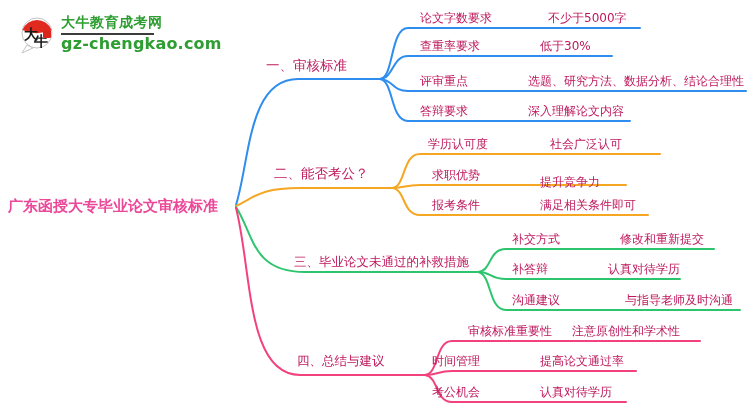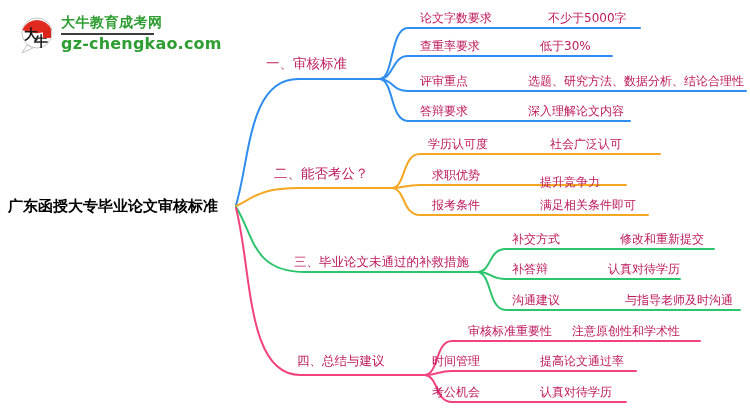--- a/index.html
+++ b/index.html
@@ -2,21 +2,21 @@
 <html><head>
 <meta charset="utf-8">
 <style>
   html,body{margin:0;padding:0;background:#fff;}
   #canvas{
     position:relative;width:750px;height:410px;background:#ffffff;
     overflow:hidden;font-family:"DejaVu Sans","Liberation Sans",sans-serif;
   }
   #connectors{position:absolute;left:0;top:0;z-index:1;}
   .txt{position:absolute;z-index:2;white-space:nowrap;color:#be185d;line-height:16px;}
-  .root-label{font-size:15px;font-weight:600;color:#000000;line-height:18px;}
+  .root-label{font-size:15px;font-weight:600;color:#ec4899;line-height:18px;}
   .branch-label{font-size:13.5px;}
   .branch-label.sm{font-size:12.5px;}
   .leaf{font-size:12px;}
   
   .logo{position:absolute;left:18px;top:14px;display:flex;align-items:flex-start;z-index:3;}
   .logo-text{margin-left:5px;}
   .site-name{font-size:14px;font-weight:bold;color:#2f9e32;letter-spacing:0.5px;line-height:17px;}
   .name-underline{height:2px;background:#3c3c3c;width:93px;margin:2px 0 2px 0;}
   .site-url{font-size:16px;font-weight:bold;color:#2f9e32;line-height:14px;letter-spacing:0.2px;}
 </style>
@@ -64,21 +64,21 @@
     </svg>
     <div class="logo-text">
       <div class="site-name">大牛教育成考网</div>
       <div class="name-underline"></div>
       <div class="site-url">gz-chengkao.com</div>
     </div>
   </div>
 
   <div class="txt root-label" style="left:8px;top:197px;">广东函授大专毕业论文审核标准</div>
 
-  <div class="txt branch-label" style="left:266px;top:57px;font-family:Liberation Mono, monospace;">一、审核标准</div>
+  <div class="txt branch-label" style="left:266px;top:57px;">一、审核标准</div>
   <div class="txt leaf" style="left:420px;top:10px;">论文字数要求</div>
   <div class="txt leaf" style="left:548px;top:10px;">不少于5000字</div>
   <div class="txt leaf" style="left:420px;top:38px;">查重率要求</div>
   <div class="txt leaf" style="left:540px;top:38px;">低于30%</div>
   <div class="txt leaf" style="left:420px;top:73px;">评审重点</div>
   <div class="txt leaf" style="left:528px;top:73px;">选题、研究方法、数据分析、结论合理性</div>
   <div class="txt leaf" style="left:420px;top:103px;">答辩要求</div>
   <div class="txt leaf" style="left:528px;top:103px;">深入理解论文内容</div>
 
   <div class="txt branch-label" style="left:274px;top:165px;">二、能否考公？</div>

